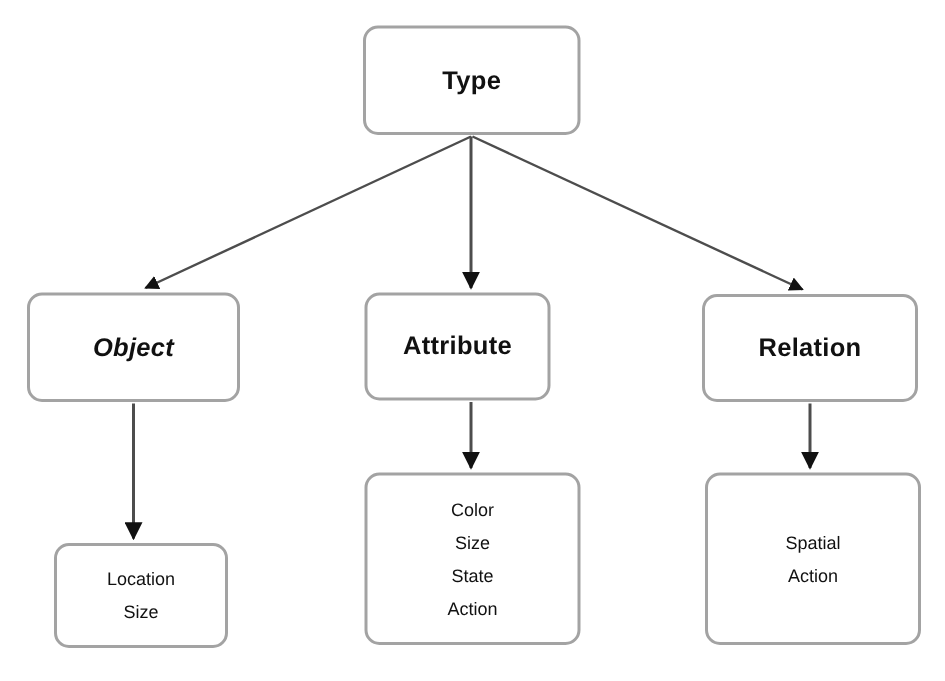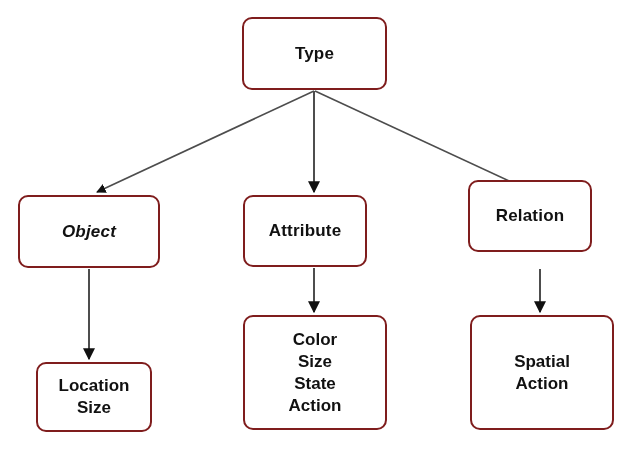--- a/index.html
+++ b/index.html
@@ -18,44 +18,44 @@
   .edges-svg {
     position: absolute;
     left: 0;
     top: 0;
     width: 630px;
     height: 454px;
   }
   .node {
     position: absolute;
     box-sizing: border-box;
-    border: 2px solid #7f1d1d;
+    border: 2px solid #a3a3a3;
     border-radius: 10px;
     background: #ffffff;
     display: flex;
     flex-direction: column;
     align-items: center;
     justify-content: center;
     text-align: center;
     color: #111111;
   }
   .node-title {
     font-weight: bold;
     font-size: 17px;
     letter-spacing: 0.2px;
   }
   .node-line {
-    font-weight: bold;
-    font-size: 17px;
+    font-weight: normal;
+    font-size: 12px;
     line-height: 22px;
   }
   .node-type        { left: 242px; top: 17px;  width: 145px; height: 73px; }
   .node-object      { left: 18px;  top: 195px; width: 142px; height: 73px; font-style: italic; }
   .node-attribute   { left: 243px; top: 195px; width: 124px; height: 72px; }
-  .node-relation    { left: 468px; top: 180px; width: 124px; height: 72px; }
+  .node-relation    { left: 468px; top: 196px; width: 144px; height: 72px; }
   .node-object-child    { left: 36px;  top: 362px; width: 116px; height: 70px; }
   .node-attribute-child { left: 243px; top: 315px; width: 144px; height: 115px; }
   .node-relation-child  { left: 470px; top: 315px; width: 144px; height: 115px; }
 </style>
 </head>
 <body>
 
 <div class="canvas">
 
   <svg class="edges-svg" width="630" height="454" viewBox="0 0 630 454" aria-hidden="true">

